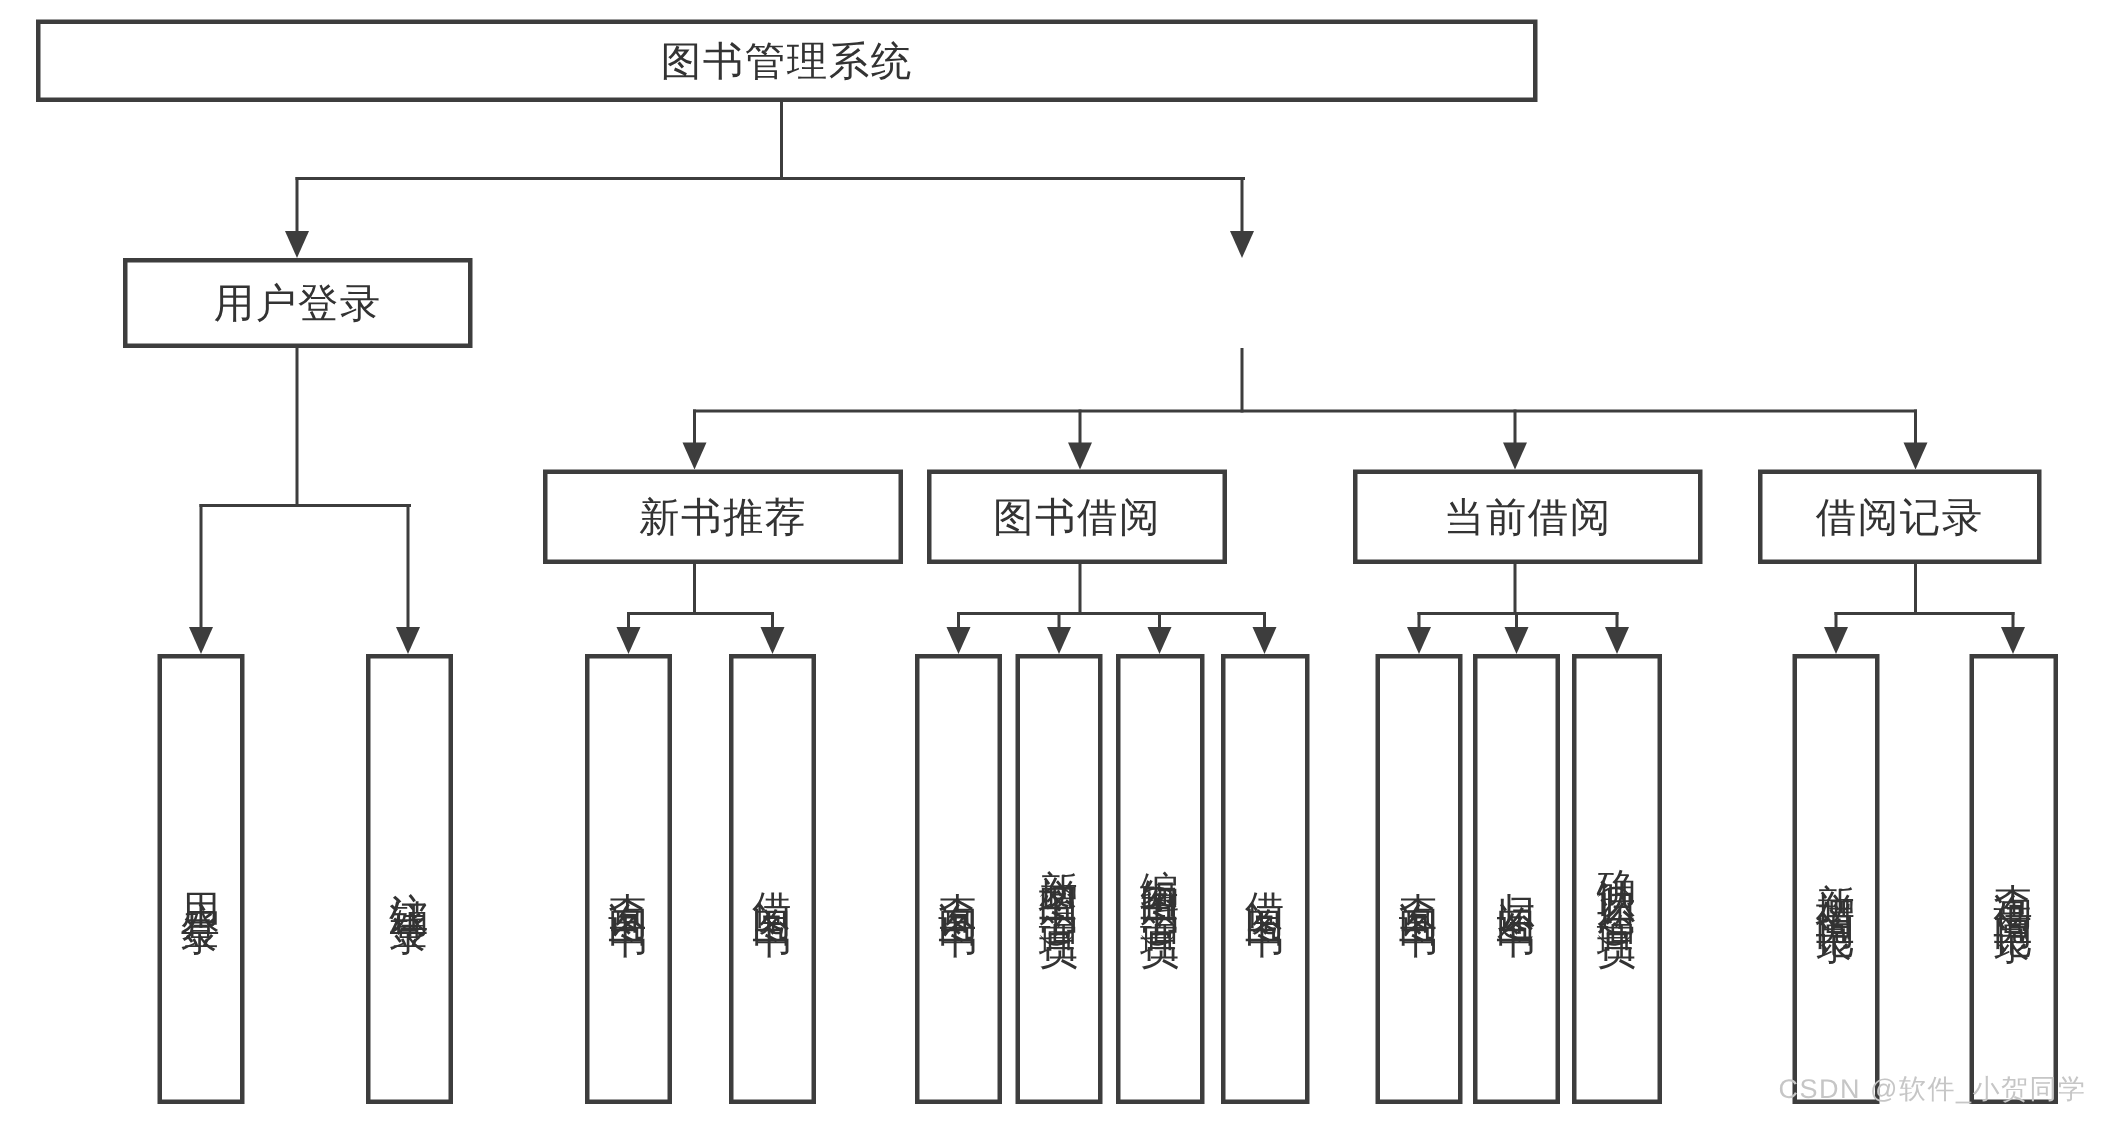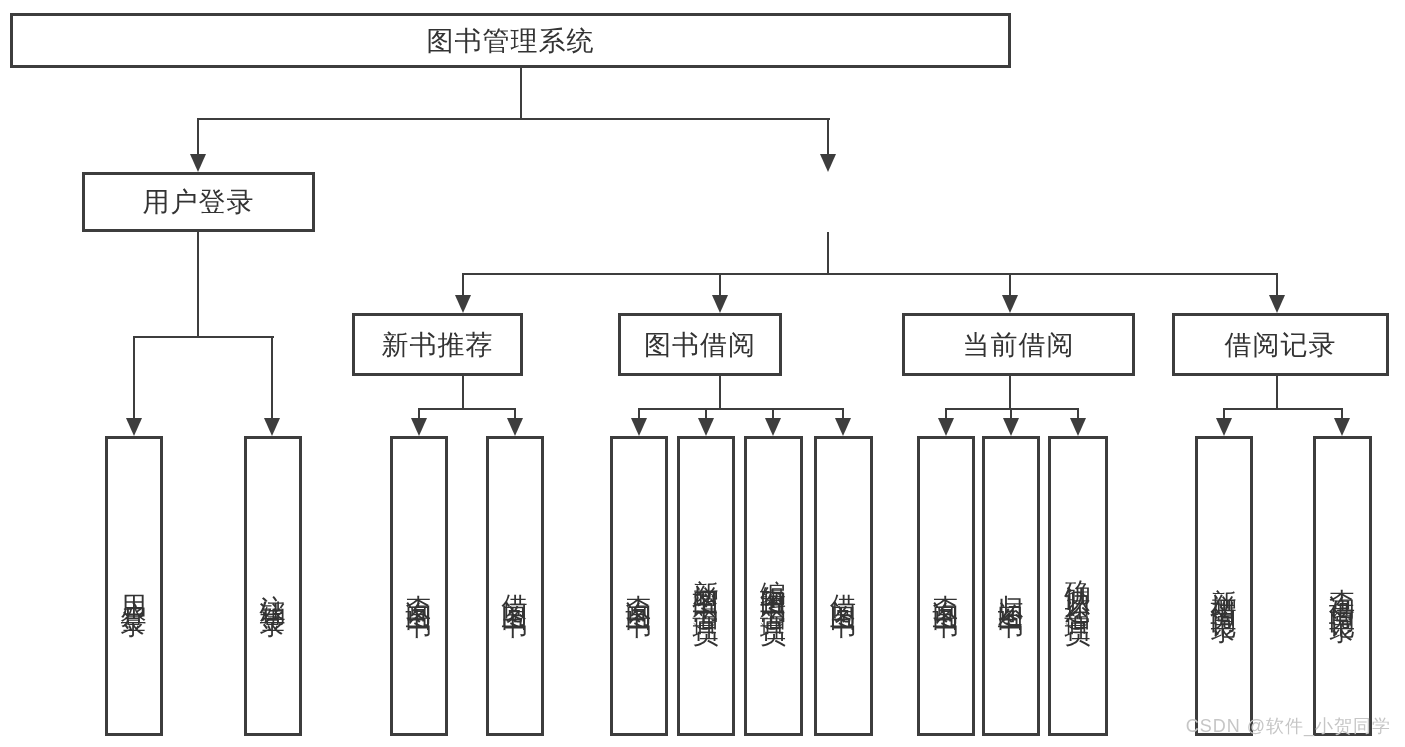--- a/index.html
+++ b/index.html
@@ -53,21 +53,21 @@
     color: #c6c6c6;
     letter-spacing: 1px;
     z-index: 5;
   }
 </style>
 </head>
 <body>
 
 <div class="canvas">
 
-  <div class="box" style="left:10px; top:13px; width:1001px; height:55px">图书管理系统</div>
+  <div class="box" style="left:24px; top:13px; width:1001px; height:55px">图书管理系统</div>
 
   <div class="vline" style="left:520px; top:67px; height:52px"></div>
   <div class="hline" style="left:197px; top:118px; width:633px"></div>
   <div class="vline" style="left:197px; top:118px; height:40px"></div>
   <div class="vline" style="left:827px; top:118px; height:40px"></div>
   <div class="arrow" style="left:190px; top:154px"></div>
   <div class="arrow" style="left:820px; top:154px"></div>
 
   <div class="box hbox2" style="left:82px; width:233px">用户登录</div>
 
@@ -82,24 +82,24 @@
   <div class="hline" style="left:462px; top:273px; width:816px"></div>
   <div class="vline" style="left:462px; top:273px; height:24px"></div>
   <div class="vline" style="left:719px; top:273px; height:24px"></div>
   <div class="vline" style="left:1009px; top:273px; height:24px"></div>
   <div class="vline" style="left:1276px; top:273px; height:24px"></div>
   <div class="arrow" style="left:455px; top:295px"></div>
   <div class="arrow" style="left:712px; top:295px"></div>
   <div class="arrow" style="left:1002px; top:295px"></div>
   <div class="arrow" style="left:1269px; top:295px"></div>
 
-  <div class="box hbox3" style="left:352px; width:171px">新书推荐</div>
-  <div class="box hbox3" style="left:618px; width:164px">图书借阅</div>
+  <div class="box hbox3" style="left:362px; width:240px">新书推荐</div>
+  <div class="box hbox3" style="left:618px; width:200px">图书借阅</div>
   <div class="box hbox3" style="left:902px; width:233px">当前借阅</div>
-  <div class="box hbox3" style="left:1172px; width:217px">借阅记录</div>
+  <div class="box hbox3" style="left:1172px; width:189px">借阅记录</div>
 
   <div class="vline" style="left:462px; top:375px; height:35px"></div>
   <div class="vline" style="left:719px; top:375px; height:35px"></div>
   <div class="vline" style="left:1009px; top:375px; height:35px"></div>
   <div class="vline" style="left:1276px; top:375px; height:35px"></div>
 
   <div class="hline" style="left:418px; top:408px; width:98px"></div>
   <div class="hline" style="left:638px; top:408px; width:206px"></div>
   <div class="hline" style="left:945px; top:408px; width:134px"></div>
   <div class="hline" style="left:1223px; top:408px; width:120px"></div>

